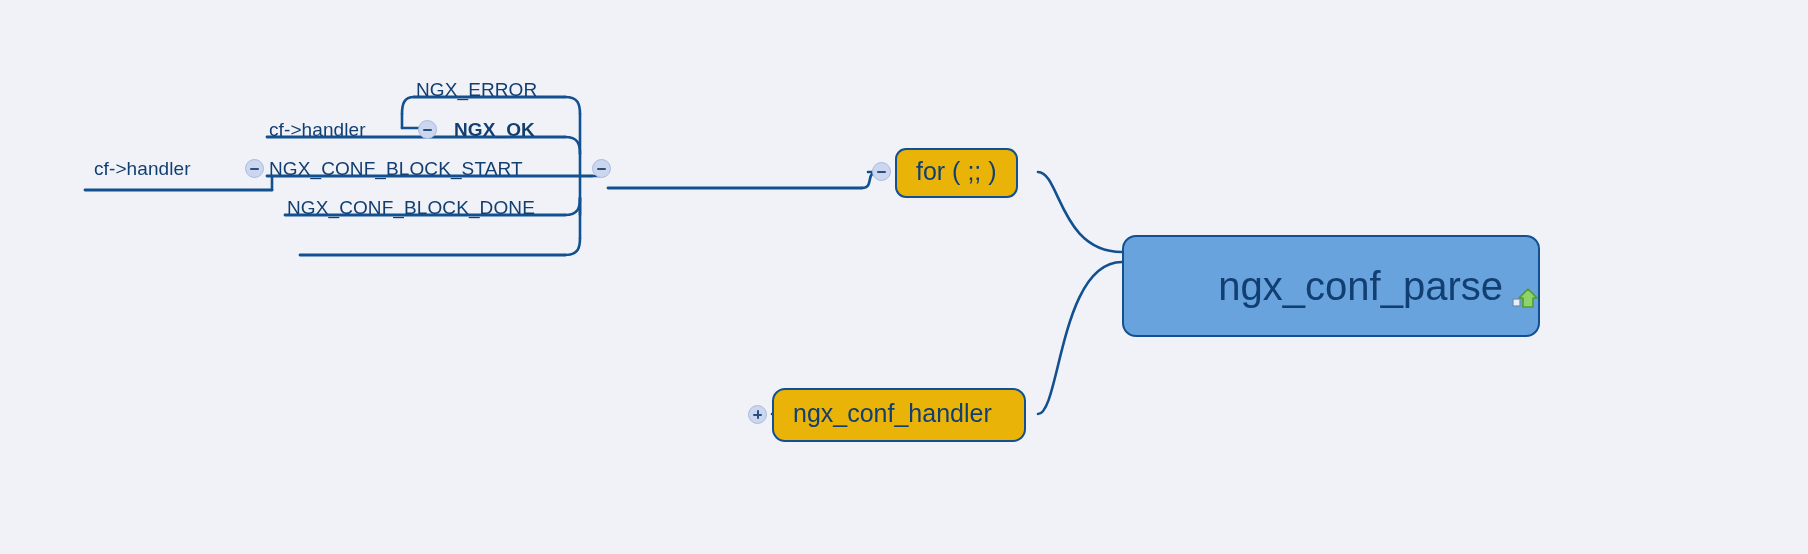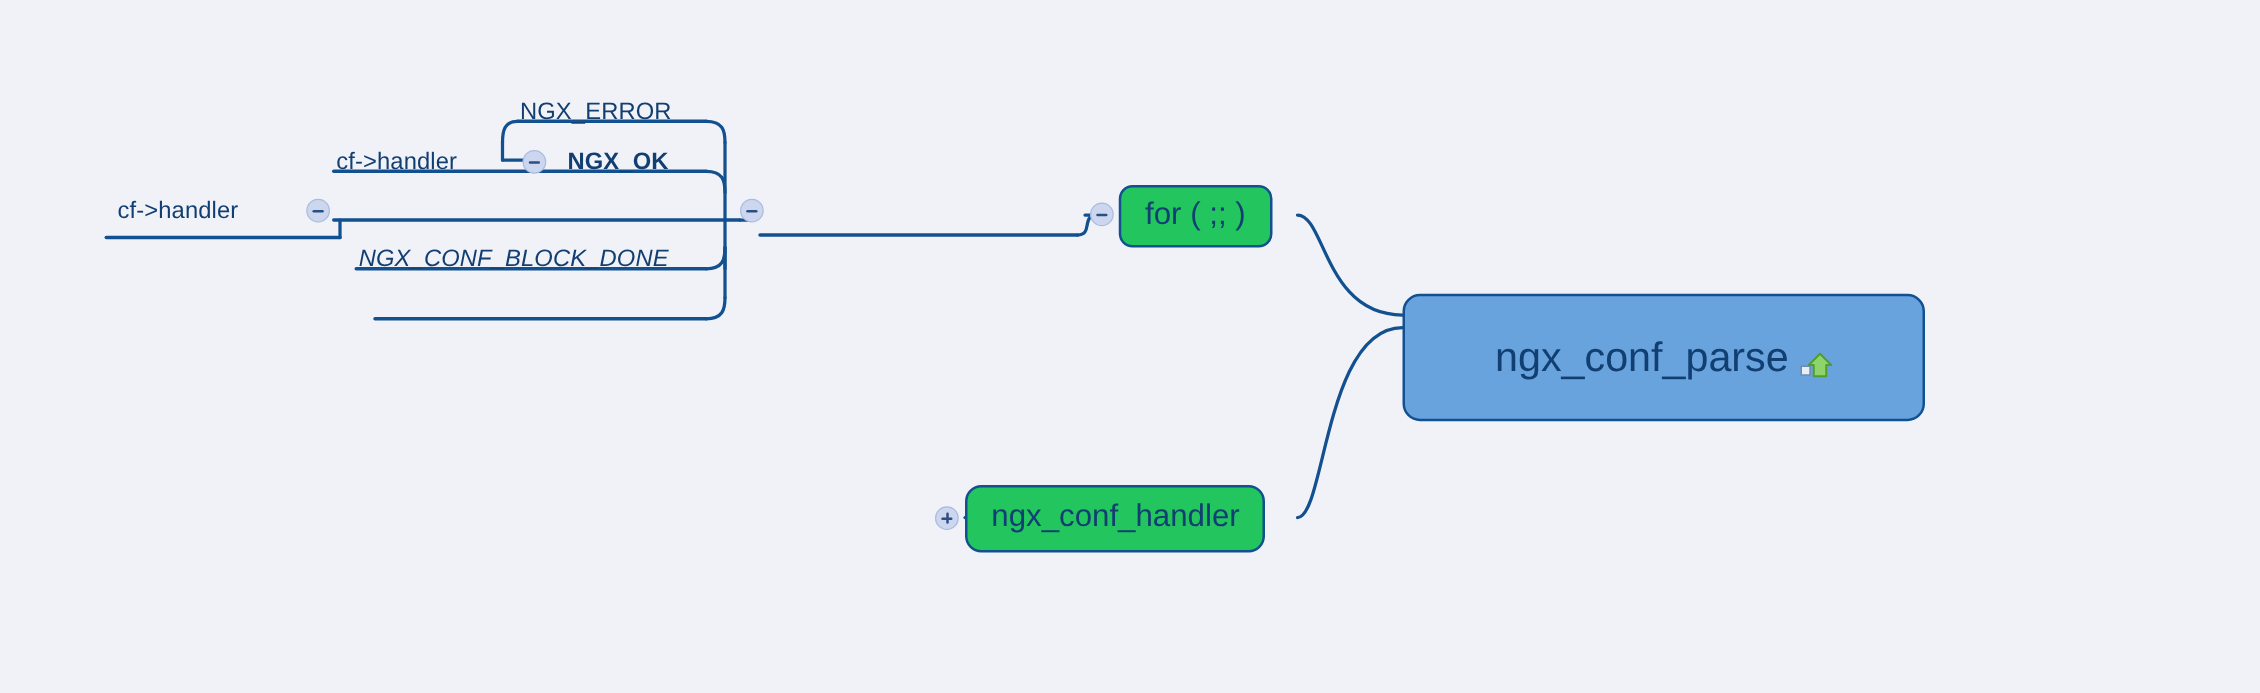--- a/index.html
+++ b/index.html
@@ -40,48 +40,48 @@
   
   .leaf-label {
     font-size: 19px;
     color: #123f72;
     letter-spacing: .1px;
     line-height: 1;
     padding: 0 2px 5px 2px;
   }
   
   .box {
-    background: #22c55e;
+    background: #eab308;
     border: 2.5px solid #12508f;
     border-radius: 12px;
     color: #123f72;
     display: flex;
     align-items: center;
     justify-content: flex-start;
     box-sizing: border-box;
   }
   .box-for {
     font-size: 25px;
     padding: 7px 19px 10px 19px;
     border-radius: 11px;
   }
   .box-handler {
     font-size: 25px;
-    padding: 9px 18px 12px 19px;
+    padding: 9px 32px 12px 19px;
     border-radius: 13px;
   }
   .root-box {
     background: #69a3dd;
     border: 2.5px solid #12508f;
     border-radius: 14px;
-    font-size: 33px;
+    font-size: 40px;
     color: #123f72;
     display: flex;
     align-items: center;
-    justify-content: center;
+    justify-content: flex-end;
     gap: 9px;
     box-sizing: border-box;
   }
   
   .toggle {
     width: 19px;
     height: 19px;
     border-radius: 50%;
     background: #ccd7ef;
     border: 1.5px solid #a8bcdf;
@@ -176,22 +176,25 @@
   <div class="node" style="left:267px; top:120px;">
     <span class="leaf-label">cf-&gt;handler</span>
   </div>
   <div class="node" style="left:418px; top:120px;">
     <span class="toggle"></span>
   </div>
   <div class="node" style="left:452px; top:120px;font-weight:bold;">
     <span class="leaf-label">NGX_OK</span>
   </div>
 
-
-  <div class="node" style="left:285px; top:198px;font-style:italic;">
+  <div class="node" style="left:267px; top:159px;">
+    <span class="leaf-label">NGX_CONF_BLOCK_START</span>
+  </div>
+
+  <div class="node" style="left:285px; top:198px;">
     <span class="leaf-label">NGX_CONF_BLOCK_DONE</span>
   </div>
 
 
   <div class="node" style="left:92px; top:159px;">
     <span class="leaf-label">cf-&gt;handler</span>
   </div>
   <div class="node" style="left:245px; top:159px;">
     <span class="toggle"></span>
   </div>

